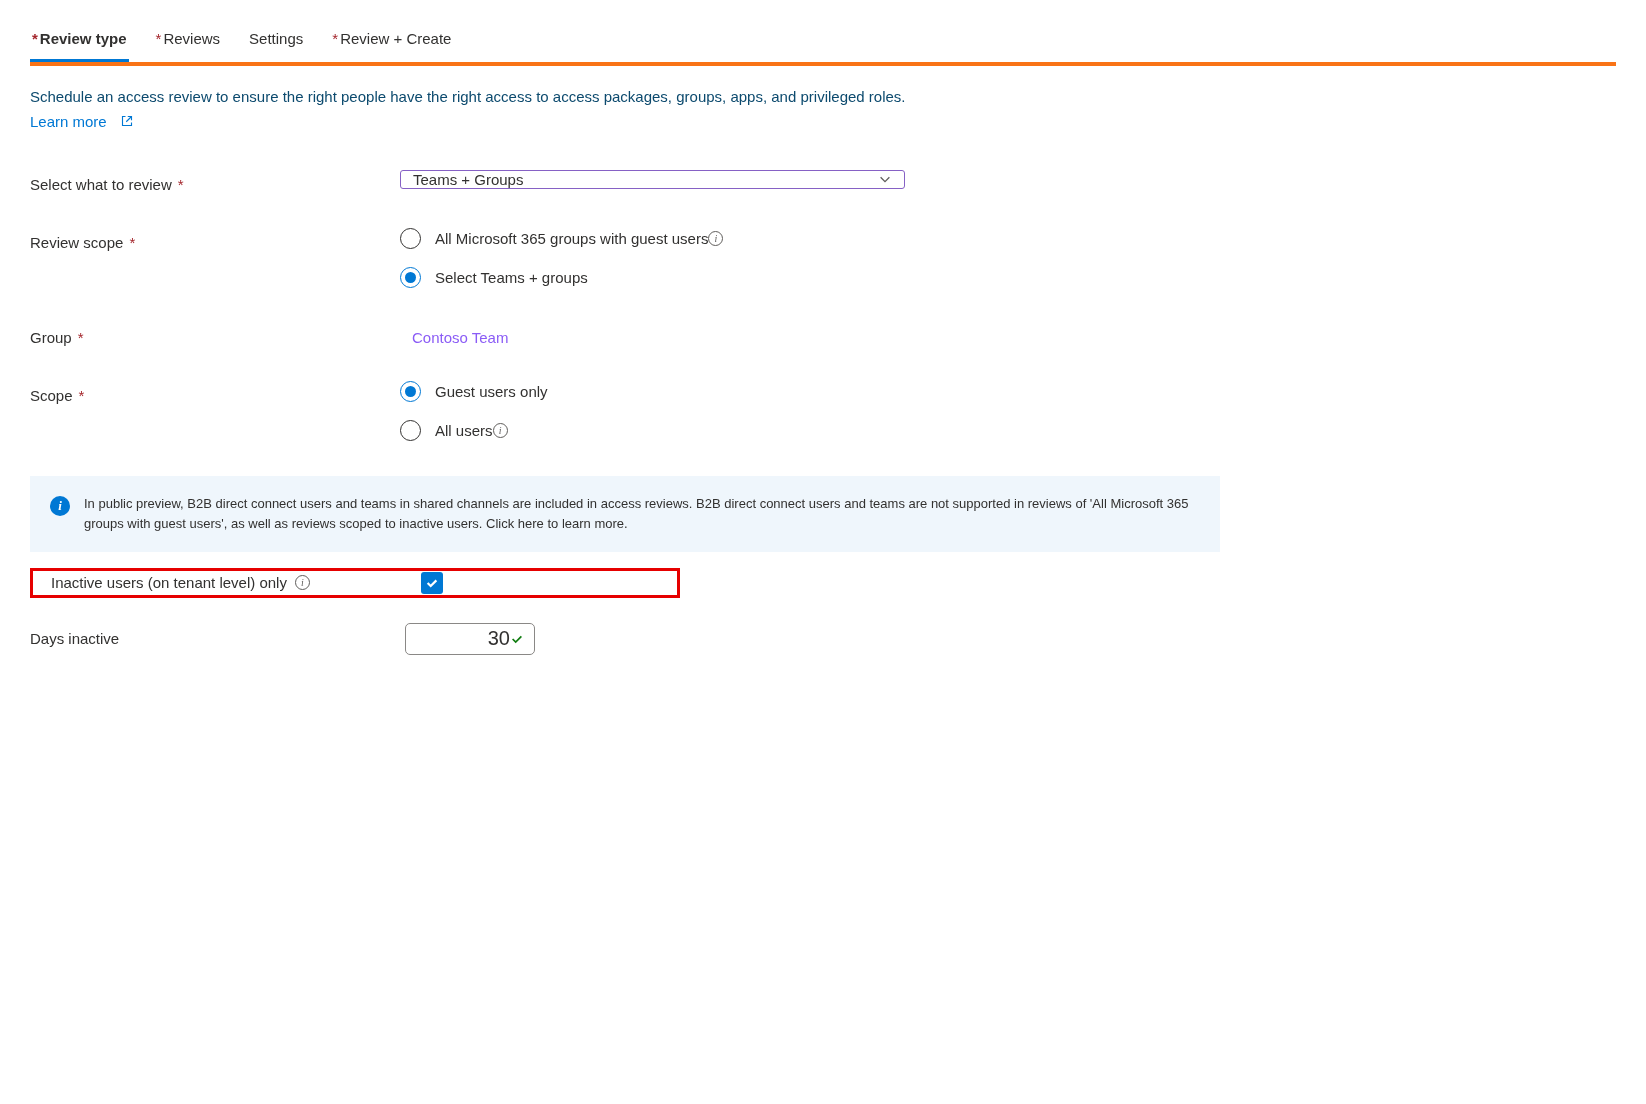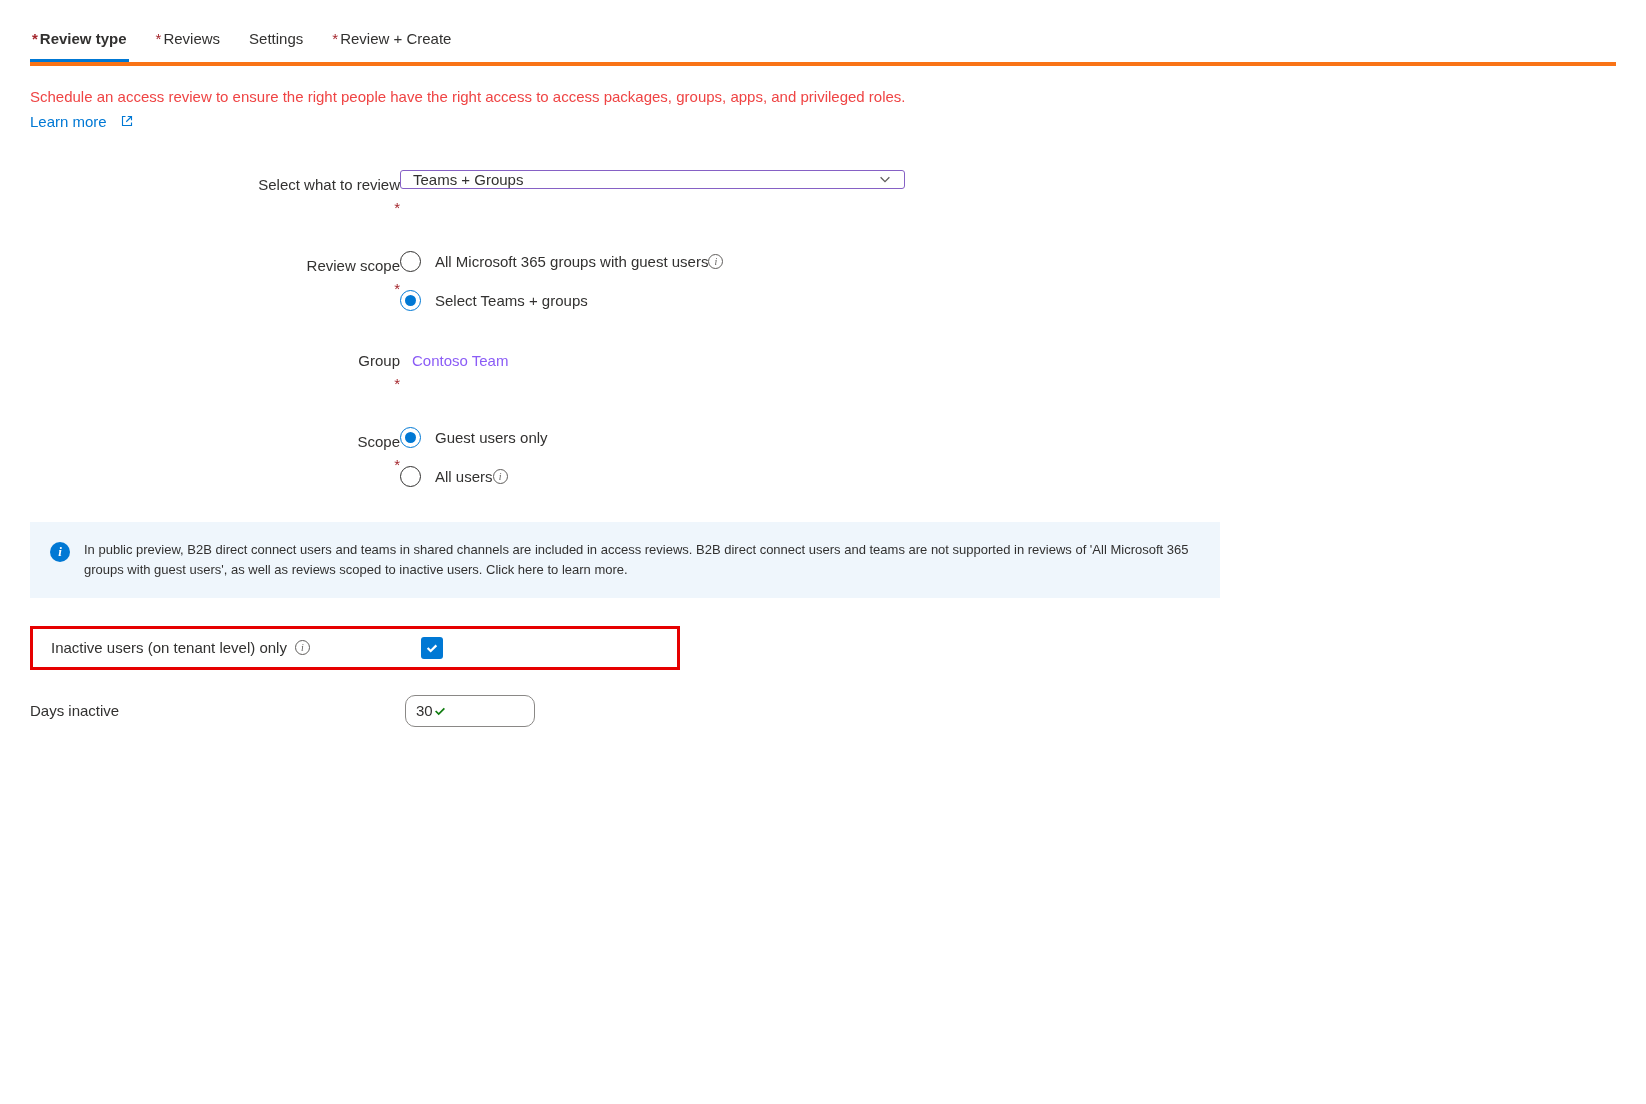--- a/index.html
+++ b/index.html
@@ -31,21 +31,21 @@
     .tab.active {
       font-weight: 600;
       border-bottom: 3px solid #0078d4;
     }
     .tab .req {
       color: #a4262c;
       margin-right: 2px;
     }
     .description {
       font-size: 15px;
-      color: #ef4444;
+      color: #0c4a6e;
       margin-bottom: 4px;
       line-height: 1.5;
     }
     .learn-more {
       color: #0078d4;
       text-decoration: none;
       font-size: 15px;
       display: inline-flex;
       align-items: center;
       gap: 14px;
@@ -61,23 +61,22 @@
       display: flex;
       align-items: flex-start;
       margin-bottom: 35px;
     }
     .form-label {
       width: 370px;
       font-size: 15px;
       color: #323130;
       padding-top: 6px;
       display: flex;
-      align-items: flex-end;
+      align-items: flex-start;
       gap: 6px;
-      flex-direction: column;
     }
     .form-label .req {
       color: #a4262c;
     }
     .form-control {
       flex: 0 0 auto;
     }
     .select-box {
       width: 505px;
       height: 19px;
@@ -181,22 +180,22 @@
       flex-shrink: 0;
       margin-top: 2px;
     }
     .info-banner-text {
       font-size: 13px;
       line-height: 1.55;
       color: #323130;
     }
     .highlight-box {
       border: 3px solid #e60000;
-      padding: 8px 18px;
-      margin-top: 28px;
+      padding: 1px 18px;
+      margin-top: 16px;
       width: 650px;
       display: flex;
       align-items: flex-end;
     }
     .checkbox-row {
       display: flex;
       align-items: center;
       width: 100%;
     }
     .checkbox-label {
@@ -229,26 +228,26 @@
       margin-top: 25px;
     }
     .days-label {
       width: 375px;
       font-size: 15px;
     }
     .number-input {
       width: 130px;
       height: 32px;
       border: 1px solid #8a8886;
-      border-radius: 10px;
-      display: flex;
-      align-items: center;
-      justify-content: flex-start;
+      border-radius: 5px;
+      display: flex;
+      align-items: center;
+      justify-content: flex-end;
       padding: 0 10px;
-      font-size: 15px;
+      font-size: 20px;
     }
     .number-input svg {
       width: 14px;
       height: 14px;
       stroke: #107c10;
       stroke-width: 2;
       fill: none;
     }
   </style>
 </head>

